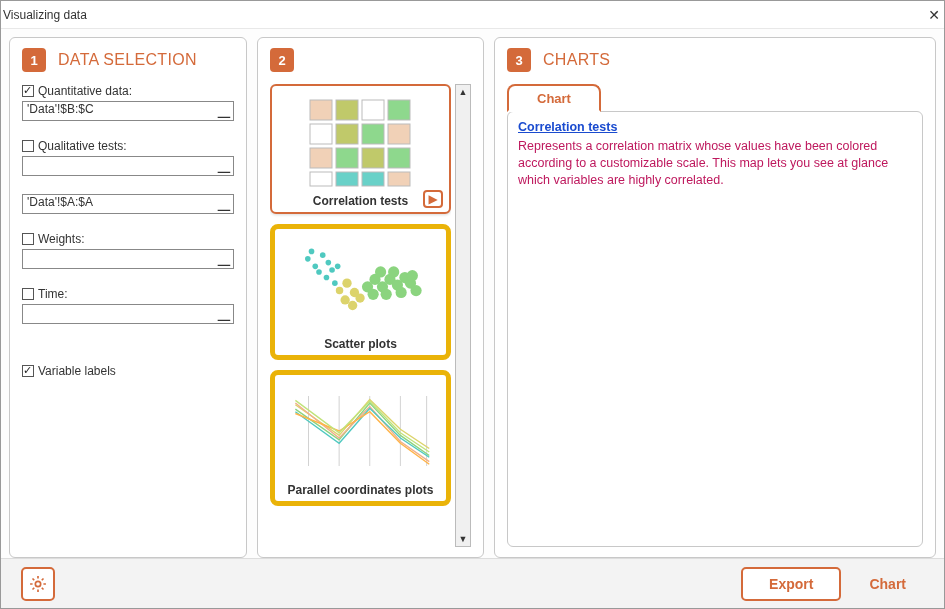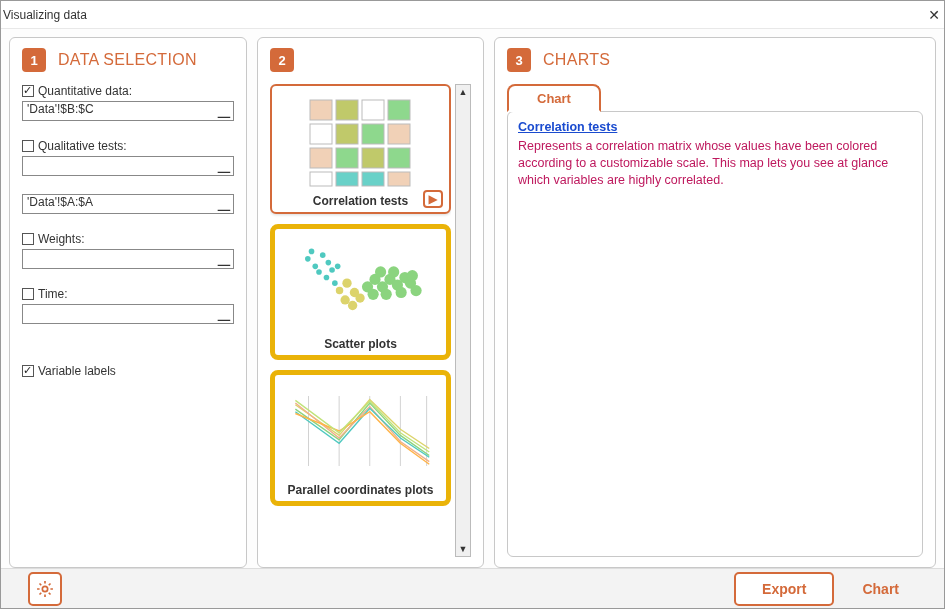--- a/index.html
+++ b/index.html
@@ -210,25 +210,25 @@
     cursor: pointer;
     display: inline-block;
     margin-bottom: 4px;
   }
   .result-box .desc {
     color: #be185d;
     line-height: 1.35;
   }
   
   .footer {
-    height: 40px;
+    height: 50px;
     background: #f3f3f3;
     border-top: 1px solid #ddd;
     display: flex; align-items: center;
-    padding: 0 27px;
+    padding: 0 20px;
     gap: 10px;
   }
   .gear-btn {
     width: 34px; height: 34px;
     border: 2px solid #d46a3a;
     border-radius: 5px;
     background: #fff;
     display: flex; align-items: center; justify-content: center;
     cursor: pointer;
     color: #d46a3a;

